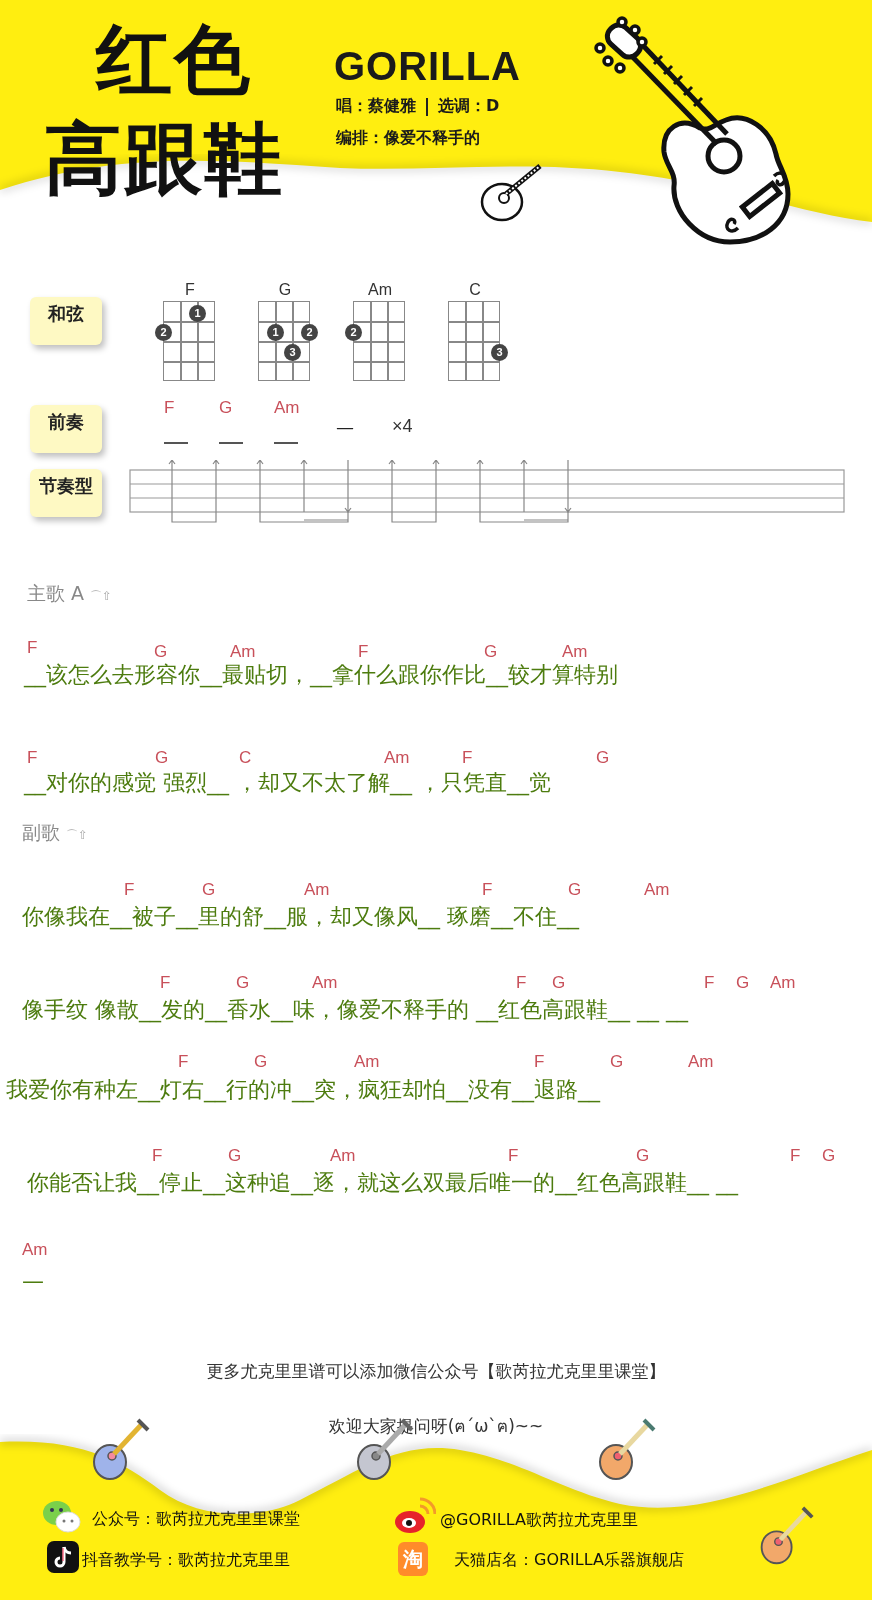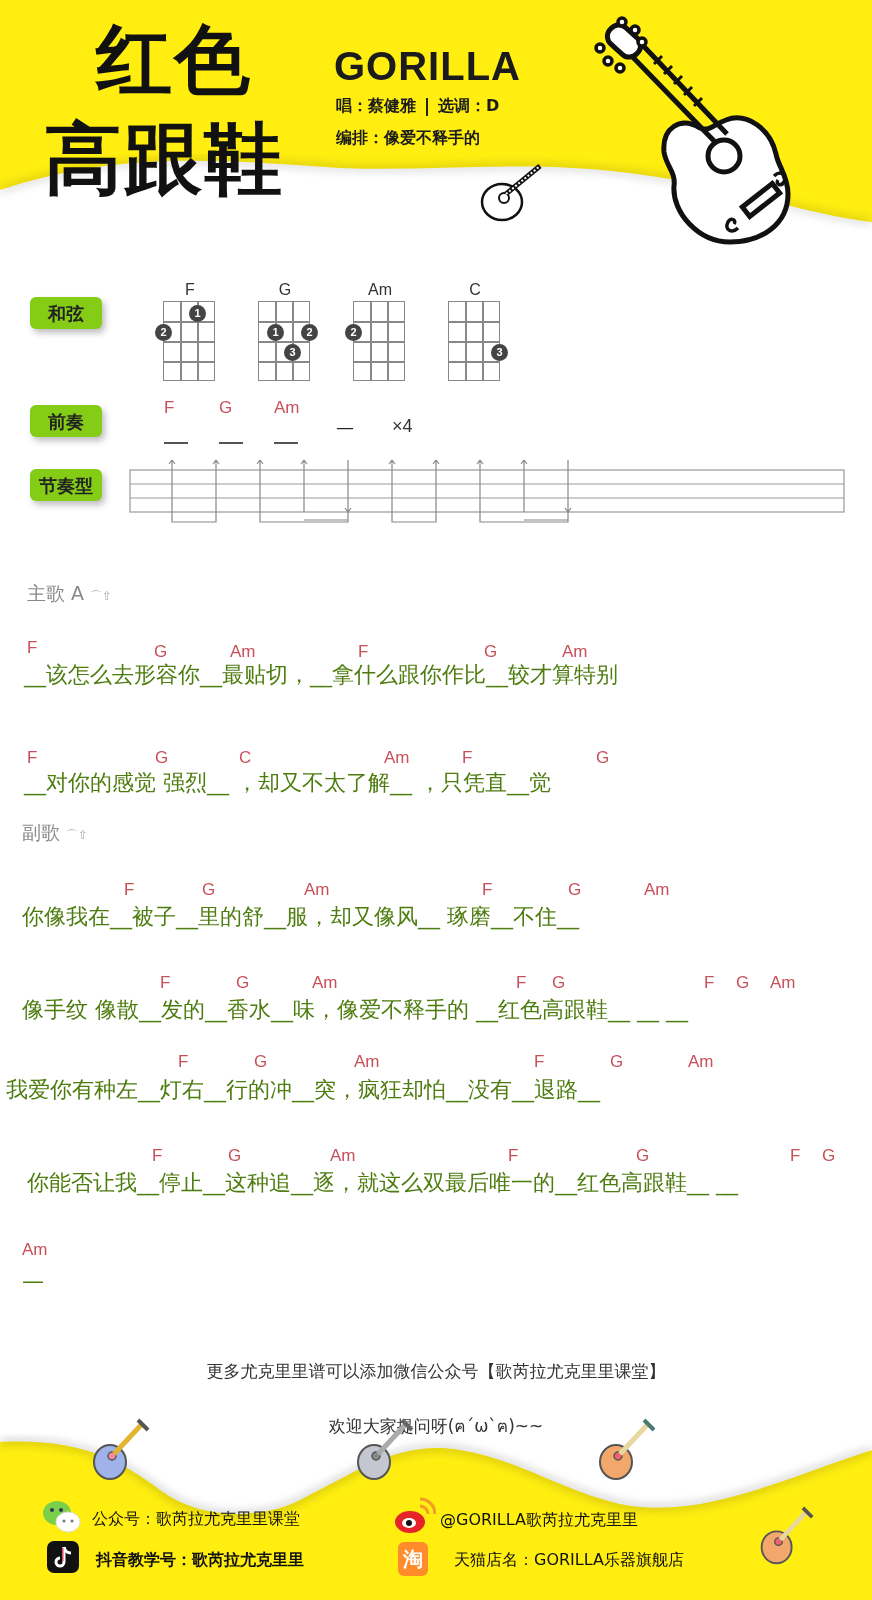--- a/index.html
+++ b/index.html
@@ -11,21 +11,21 @@
   .title { position: absolute; font-family: "DejaVu Sans", sans-serif; font-weight: bold; color: #111; letter-spacing: 2px; line-height: 1; }
   .title.l1 { left: 96px; top: 22px; font-size: 76px; }
   .title.l2 { left: 44px; top: 120px; font-size: 78px; }
   .brand { position: absolute; left: 334px; top: 44px; font-family: "Liberation Sans", sans-serif; font-weight: bold; font-size: 40px; color: #1b1b1b; letter-spacing: 1px; }
   .meta { position: absolute; left: 336px; font-size: 16px; font-weight: bold; color: #1b1b1b; }
   .meta.m1 { top: 96px; }
   .meta.m2 { top: 128px; }
   .meta .sep { display: inline-block; width: 2px; height: 18px; background: #222; vertical-align: middle; margin: 0 10px; }
 
   
-  .tag { position: absolute; left: 30px; width: 72px; height: 32px; background: #84cc16; border-radius: 6px; box-shadow: 3px 4px 6px rgba(0,0,0,0.25); font-size: 18px; font-weight: bold; color: #222; text-align: center; line-height: 34px; }
+  .tag { position: absolute; left: 30px; width: 72px; height: 48px; background: #fef9c3; border-radius: 6px; box-shadow: 3px 4px 6px rgba(0,0,0,0.25); font-size: 18px; font-weight: bold; color: #222; text-align: center; line-height: 34px; }
 
   
   .chord { position: absolute; top: 281px; width: 54px; }
   .chord .name { text-align: center; font-family: "Liberation Sans", sans-serif; font-size: 16px; color: #333; height: 20px; }
   .grid { position: relative; width: 52px; height: 80px; border: 1.5px solid #888; margin-top: 0; }
   .grid .v { position: absolute; top: 0; bottom: 0; width: 1.5px; background: #888; }
   .grid .h { position: absolute; left: 0; right: 0; height: 1.5px; background: #888; }
   .dot { position: absolute; width: 17px; height: 17px; border-radius: 50%; background: #444; color: #fff; font-size: 11px; font-weight: bold; text-align: center; line-height: 17px; font-family: "Liberation Sans", sans-serif; }
 
   .red { color: #c8505a; font-family: "Liberation Sans", sans-serif; }
@@ -330,18 +330,18 @@
   </svg>
   <div class="social" style="left:440px;top:1510px">@GORILLA歌芮拉尤克里里</div>
 </div>
 <div>
   <svg style="position:absolute;left:46px;top:1540px" width="34" height="34" viewBox="0 0 34 34">
     <rect x="1" y="1" width="32" height="32" rx="7" fill="#111"></rect>
     <path d="M18 7 V22 a4 4 0 1 1 -4 -4" stroke="#fff" stroke-width="3" fill="none"></path>
     <path d="M18 7 c1 4 4 6 7 6" stroke="#fff" stroke-width="3" fill="none"></path>
     <path d="M17 8 V21" stroke="#ff2c55" stroke-width="1" fill="none"></path>
   </svg>
-  <div class="social" style="left:96px;top:1550px;font-weight:bold">抖音教学号：歌芮拉尤克里里</div>
+  <div class="social" style="left:82px;top:1550px;font-weight:normal">抖音教学号：歌芮拉尤克里里</div>
 </div>
 <div>
   <div style="position:absolute;left:398px;top:1542px;width:30px;height:34px;background:#ff8b2a;border-radius:6px;color:#fff;font-weight:bold;font-size:20px;text-align:center;line-height:34px">淘</div>
   <div class="social" style="left:454px;top:1550px;font-weight:normal">天猫店名：GORILLA乐器旗舰店</div>
 </div>
 
 </body></html>

